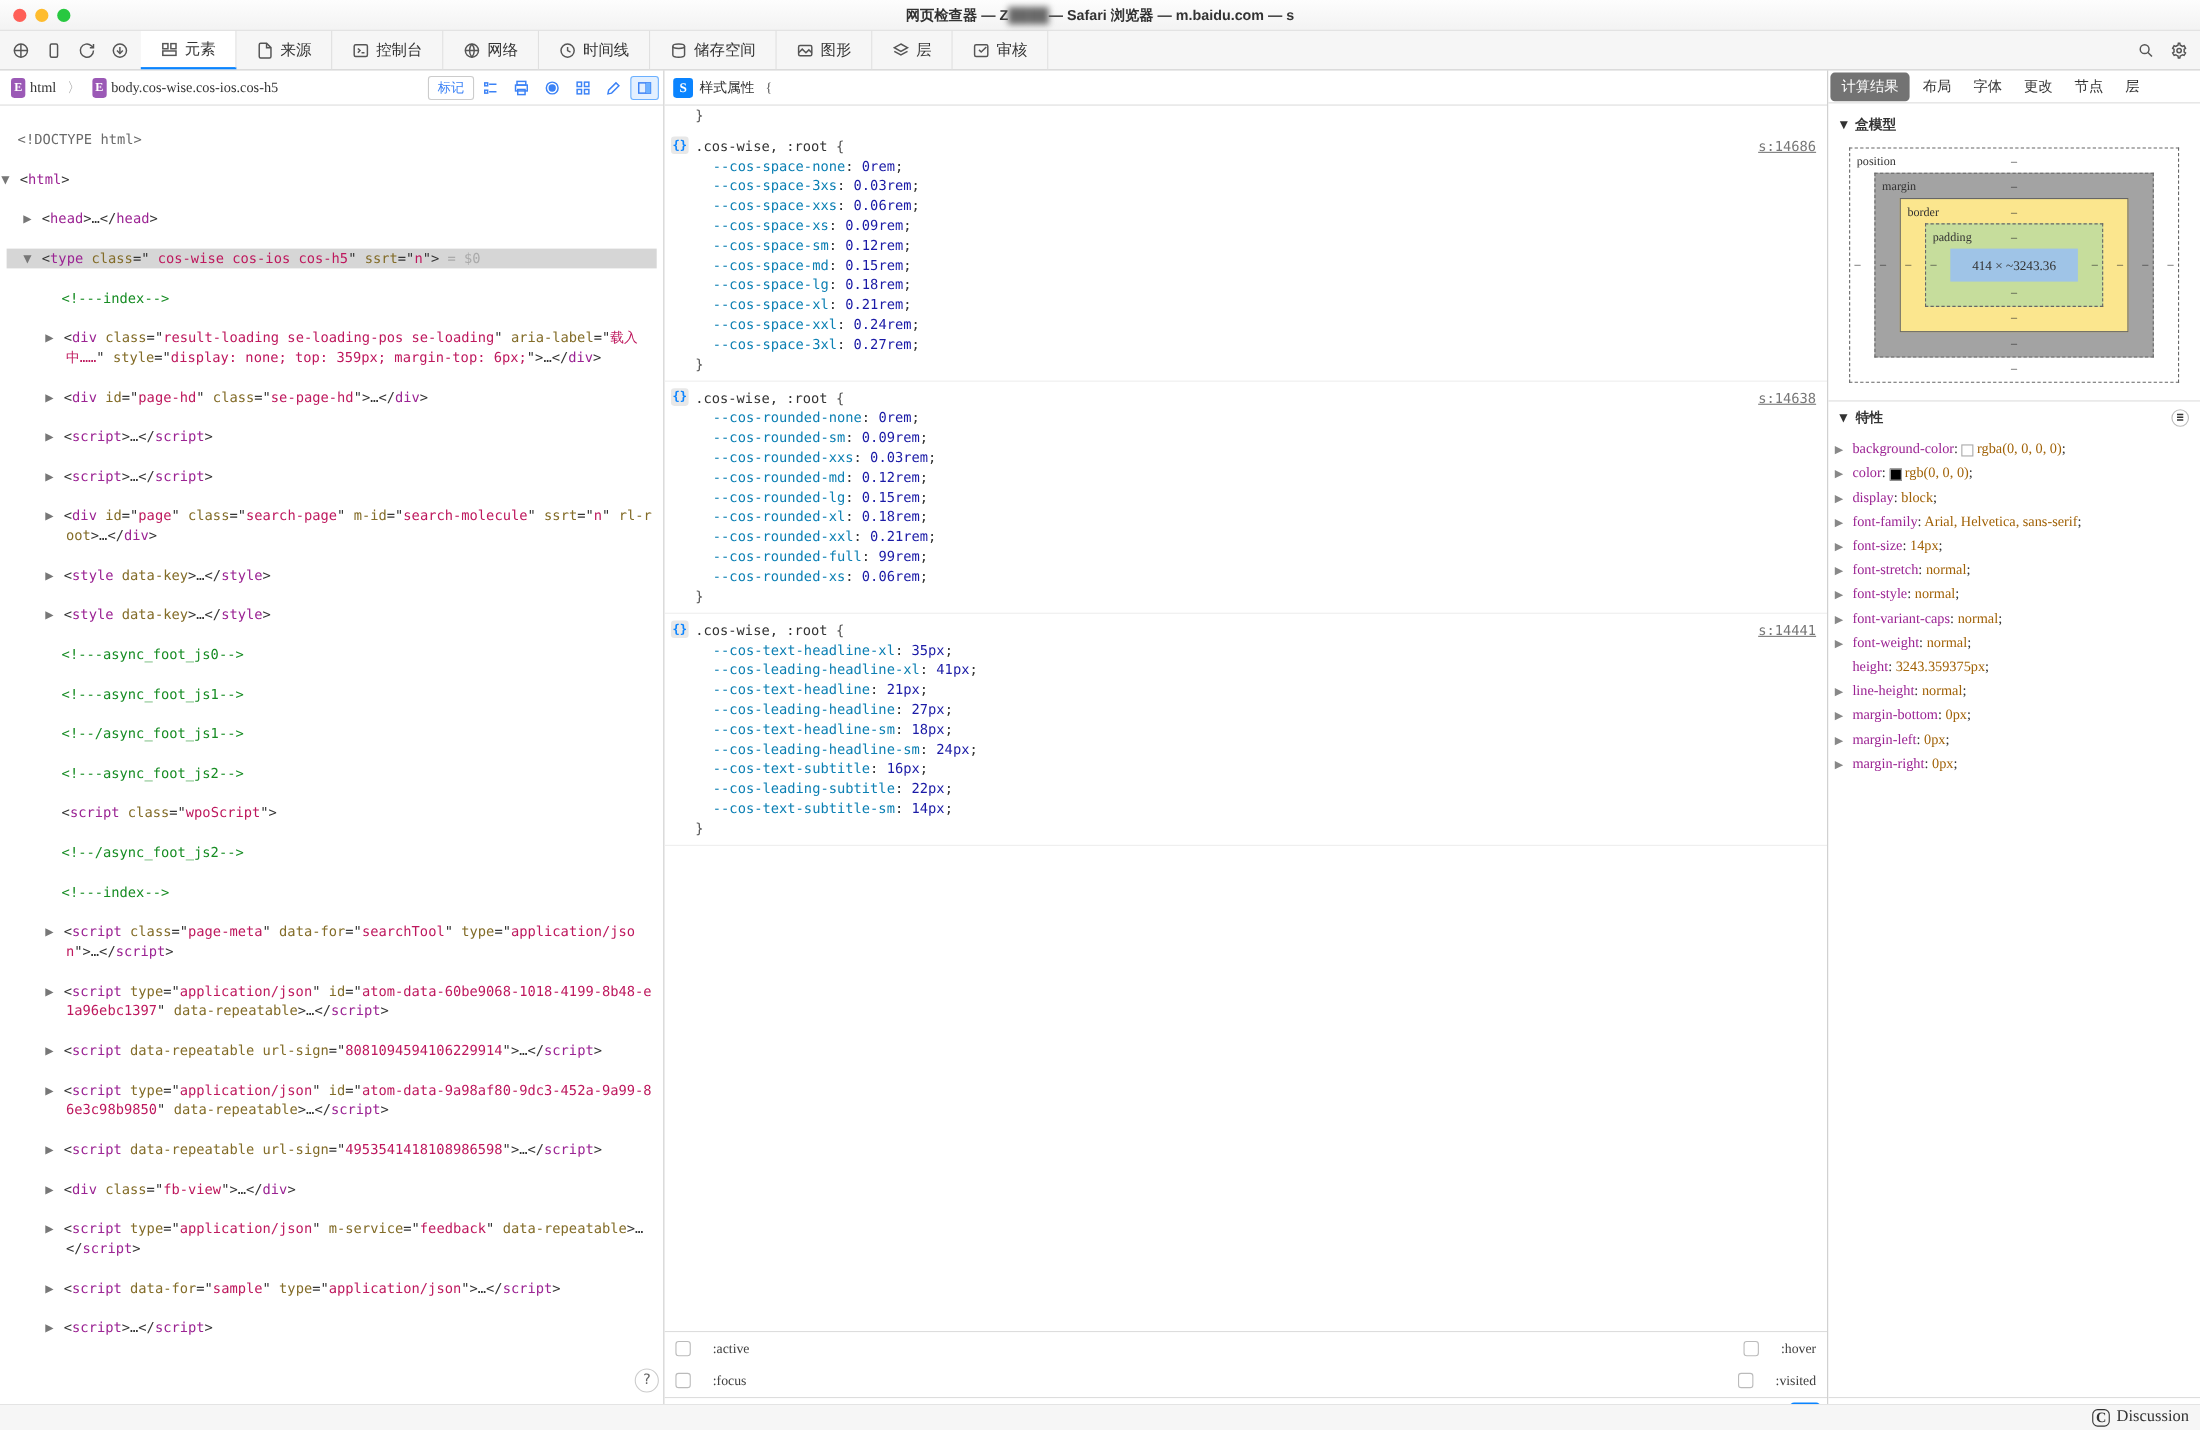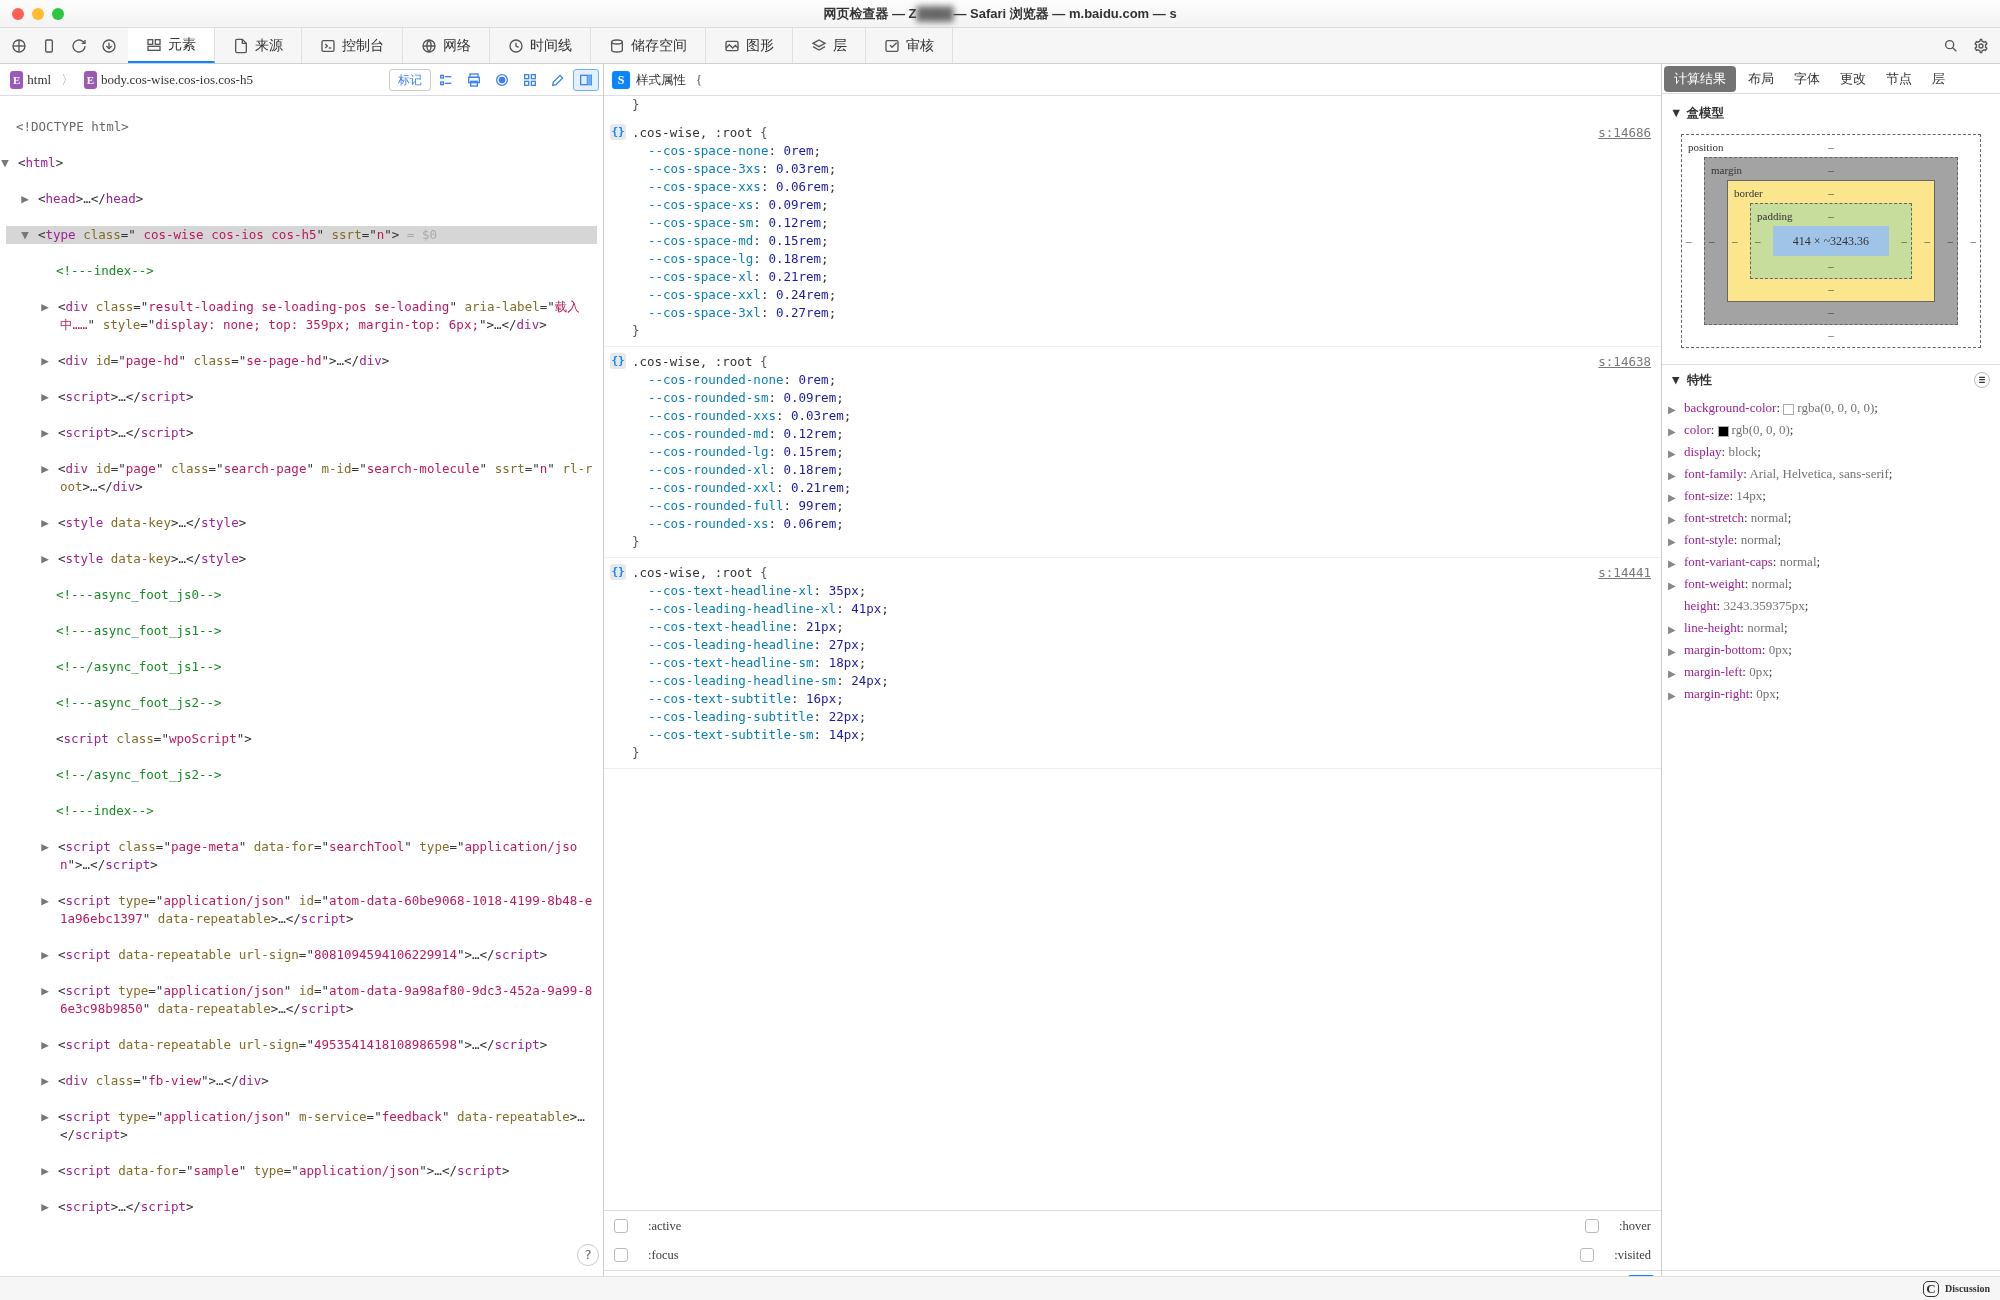--- a/index.html
+++ b/index.html
@@ -73,21 +73,21 @@
 .bm-con { background:#9fc4e7; border:none; padding:6px 10px; font-size:12px;}
 .bm-lbl { position:absolute; top:3px; left:6px; font-size:11px; color:#333;}
 .bm-num { font-size:11px; color:#333;}
 .bm-t,.bm-b{position:absolute;left:50%;transform:translateX(-50%);} .bm-t{top:3px;} .bm-b{bottom:3px;}
 .bm-l,.bm-r{position:absolute;top:50%;transform:translateY(-50%);} .bm-l{left:4px;} .bm-r{right:4px;}
 .props-sec { flex:1; overflow:auto; font-family:-apple-system; font-size:13px; padding:2px 0;}
 .props-head { display:flex; align-items:center; justify-content:space-between; padding:6px 10px; font-weight:600;}
 .prow { padding:2px 10px 2px 22px; position:relative; color:#333;}
 .prow .tw2 { position:absolute; left:6px; top:4px; color:#888; font-size:10px;}
 .pkey { color:#9b2393; }
-.pval { color:#737373; }
+.pval { color:#a16207; }
 .sw { display:inline-block; width:11px; height:11px; border:1px solid #aaa; vertical-align:middle; margin-right:3px;}
 .comp-filter { height:30px; border-top:1px solid #ddd; display:flex; align-items:center; padding:0 8px; gap:6px; color:#888;}
 .bottom-bar { position:fixed; bottom:0; left:0; right:0; height:24px; background:#f6f6f6; border-top:1px solid #ddd; display:flex; align-items:center; justify-content:flex-end; padding:0 10px; gap:6px; font-family:-apple-system;}
 .help-btn { position:absolute; right:4px; bottom:34px; width:22px; height:22px; border-radius:50%; border:1px solid #ccc; background:#fff; color:#666; display:flex; align-items:center; justify-content:center; font-size:13px;}
 .prompt { position:fixed; bottom:0; left:6px; color:#0a84ff; font-weight:bold; font-family:Menlo;}
 svg { width:16px; height:16px; }
 </style>
 </head>
 <body>
 
@@ -441,14 +441,14 @@
           <path d="M3 6v4l5 5v5l4-2v-3l5-5V6"></path>
         </svg>
       <span>过滤</span>
     </div>
   </div>
 </div>
 
 <div class="prompt">〉</div>
 <div class="bottom-bar">
   <span style="border:1.5px solid #333;border-radius:5px;width:16px;height:16px;display:inline-flex;align-items:center;justify-content:center;font-weight:bold;">C</span>
-  <span style="font-size:10px;font-weight:bold;">Discussion</span>
+  <span style="font-size:15px;">Discussion</span>
 </div>
 
 </body></html>

